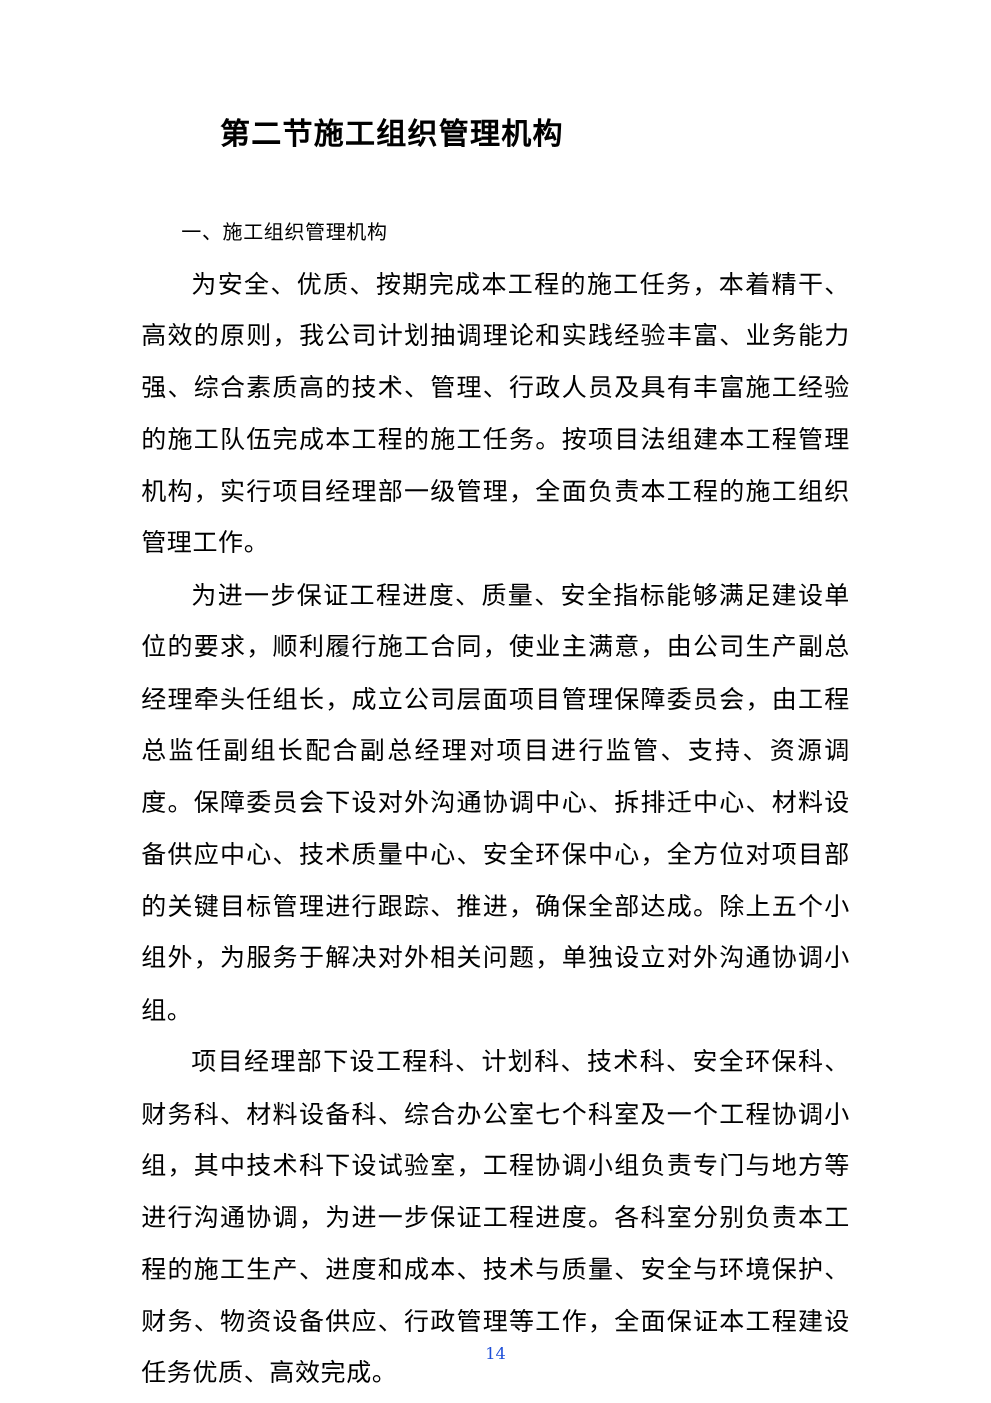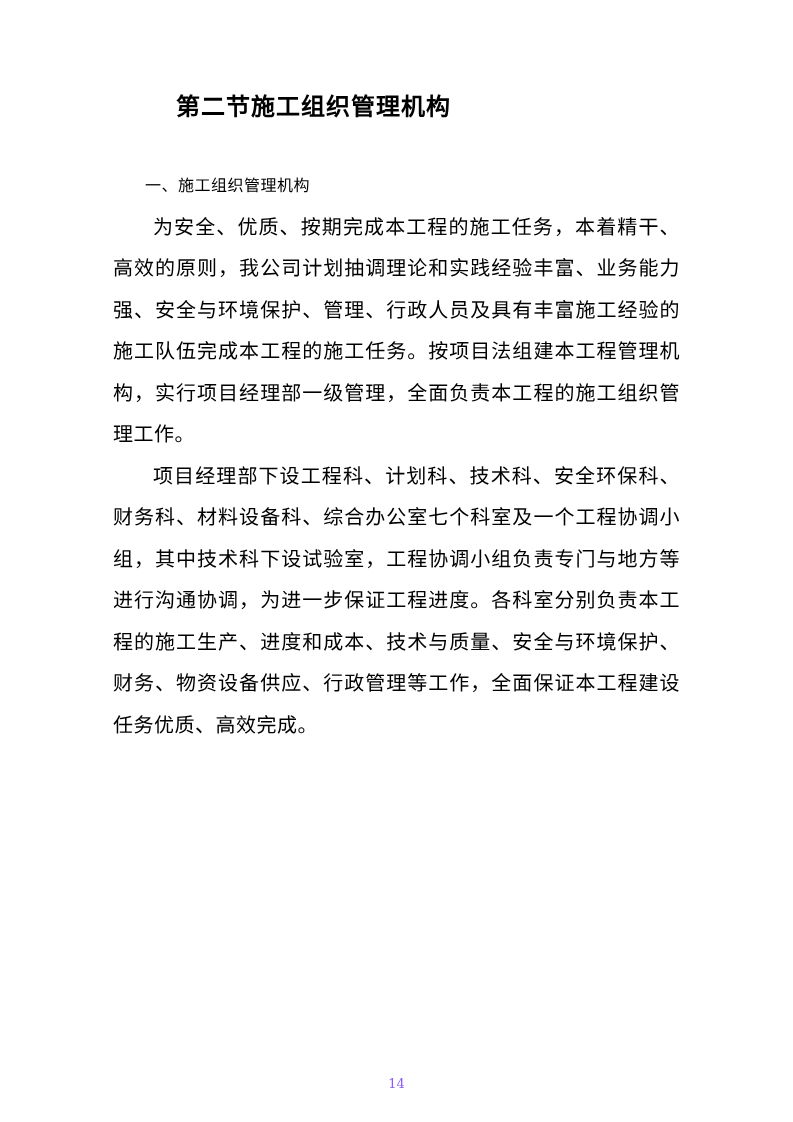--- a/index.html
+++ b/index.html
@@ -51,32 +51,33 @@
     letter-spacing: 0.5px;
   }
   .footer {
     position: absolute;
     left: 0;
     right: 0;
     top: 1076px;
     text-align: center;
     font-size: 13px;
     line-height: 16px;
-    color: #8b5cf6;
+    color: #1d4ed8;
   }
 </style>
 </head>
 <body>
 
 <div class="page">
   <div class="content">
     <h1 class="doc-title">第二节施工组织管理机构</h1>
 
     <div class="section-heading">一、施工组织管理机构</div>
 
-    <p class="para">为安全、优质、按期完成本工程的施工任务，本着精干、高效的原则，我公司计划抽调理论和实践经验丰富、业务能力强、安全与环境保护、管理、行政人员及具有丰富施工经验的施工队伍完成本工程的施工任务。按项目法组建本工程管理机构，实行项目经理部一级管理，全面负责本工程的施工组织管理工作。</p>
+    <p class="para">为安全、优质、按期完成本工程的施工任务，本着精干、高效的原则，我公司计划抽调理论和实践经验丰富、业务能力强、综合素质高的技术、管理、行政人员及具有丰富施工经验的施工队伍完成本工程的施工任务。按项目法组建本工程管理机构，实行项目经理部一级管理，全面负责本工程的施工组织管理工作。</p>
 
+    <p class="para">为进一步保证工程进度、质量、安全指标能够满足建设单位的要求，顺利履行施工合同，使业主满意，由公司生产副总经理牵头任组长，成立公司层面项目管理保障委员会，由工程总监任副组长配合副总经理对项目进行监管、支持、资源调度。保障委员会下设对外沟通协调中心、拆排迁中心、材料设备供应中心、技术质量中心、安全环保中心，全方位对项目部的关键目标管理进行跟踪、推进，确保全部达成。除上五个小组外，为服务于解决对外相关问题，单独设立对外沟通协调小组。</p>
 
     <p class="para">项目经理部下设工程科、计划科、技术科、安全环保科、财务科、材料设备科、综合办公室七个科室及一个工程协调小组，其中技术科下设试验室，工程协调小组负责专门与地方等进行沟通协调，为进一步保证工程进度。各科室分别负责本工程的施工生产、进度和成本、技术与质量、安全与环境保护、财务、物资设备供应、行政管理等工作，全面保证本工程建设任务优质、高效完成。</p>
   </div>
 
   <div class="footer">14</div>
 </div>
 
 </body></html>

